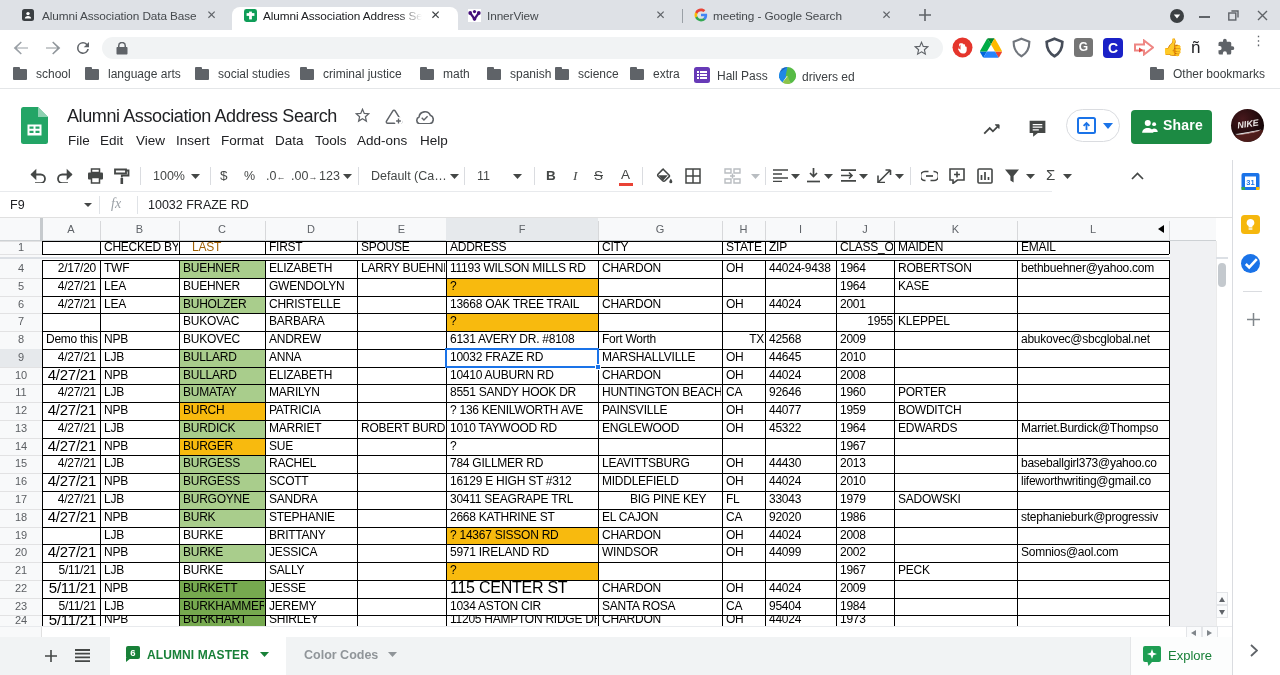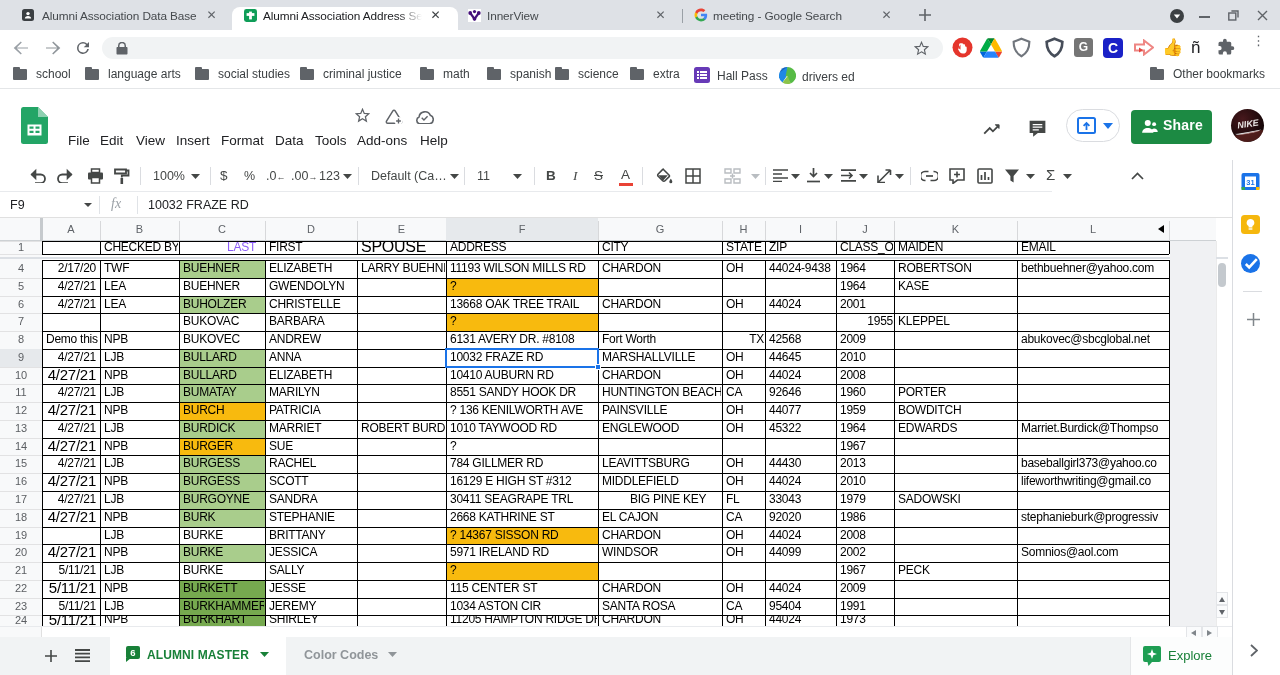--- a/index.html
+++ b/index.html
@@ -185,20 +185,21 @@
       </svg><span style="margin-left:6px">drivers ed</span></div>
   <div class="bmitem" style="left:1150px"><span class="folder"></span><span style="margin-left:7px">Other bookmarks</span></div>
 </div>
 <div id="shdr">
   
   <svg class="abs" style="left:21px;top:18px" width="27" height="37" viewBox="0 0 27 37">
       <path d="M2 0h15l10 10v24.5a2.5 2.5 0 0 1-2.5 2.5h-22A2.5 2.5 0 0 1 0 34.5v-32A2.5 2.5 0 0 1 2 0z" fill="#23a566"></path>
       <path d="M17 0l10 10h-10z" fill="#8ed1b1"></path>
       <path d="M6.5 17.5h14v11h-14zm2 2v2.2h4v-2.2zm6 0v2.2h4v-2.2zm-6 4.2v2.2h4v-2.2zm6 0v2.2h4v-2.2z" fill="#fff"></path>
     </svg>
+  <div class="abs" style="left:67px;top:17px;font-size:18px;letter-spacing:-.4px;color:#202124;white-space:nowrap">Alumni Association Address Search</div>
   <svg class="abs" style="left:355px;top:19px" width="15" height="15" viewBox="0 0 24 24">
       <path d="M12 17.3l6.2 3.7-1.6-7L22 9.2l-7.2-.6L12 2 9.2 8.6 2 9.2 7.4 14l-1.6 7z" fill="none" stroke="#5f6368" stroke-width="2"></path>
     </svg>
   <svg class="abs" style="left:385px;top:20px" width="18" height="15" viewBox="0 0 24 20">
       <path d="M10.5 2.5a1.8 1.8 0 0 1 3 0l8.5 13.8a1.8 1.8 0 0 1-1.5 2.7H3.5A1.8 1.8 0 0 1 2 16.3z" fill="none" stroke="#5f6368" stroke-width="2" stroke-linejoin="round"></path>
       <circle cx="18" cy="16" r="5.5" fill="#fff"></circle>
       <path d="M18 12.8v6.4M14.8 16h6.4" stroke="#5f6368" stroke-width="1.8"></path>
     </svg>
   <svg class="abs" style="left:415px;top:21px" width="19" height="14" viewBox="0 0 24 17">
       <path d="M19.4 6.4A7.5 7.5 0 0 0 5.1 8.5 4.5 4.5 0 0 0 5.5 17h13a5.5 5.5 0 0 0 .9-10.6z" fill="none" stroke="#5f6368" stroke-width="2"></path>
@@ -402,23 +403,23 @@
     <div class="gvline" style="left:836px;top:3px;height:19.5px"></div>
     <div class="abs" style="left:836px;top:0;width:58px;height:22.5px;line-height:22.5px;text-align:center;font-size:11px;color:#5f6368">J</div>
     <div class="gvline" style="left:894px;top:3px;height:19.5px"></div>
     <div class="abs" style="left:894px;top:0;width:123px;height:22.5px;line-height:22.5px;text-align:center;font-size:11px;color:#5f6368">K</div>
     <div class="gvline" style="left:1017px;top:3px;height:19.5px"></div>
     <div class="abs" style="left:1017px;top:0;width:152px;height:22.5px;line-height:22.5px;text-align:center;font-size:11px;color:#5f6368">L</div>
     <div class="gvline" style="left:1169px;top:3px;height:19.5px"></div>
     <div class="abs" style="left:1158px;top:7px;width:0;height:0;border-top:4px solid transparent;border-bottom:4px solid transparent;border-right:6px solid #000"></div>
     <div class="cell" style="left:43px;top:22.5px;width:56px;height:13px;font-size:12px;line-height:12px;text-align:left;padding-left:3px;color:#000"></div>
     <div class="cell" style="left:101px;top:22.5px;width:77px;height:13px;font-size:12px;line-height:12px;text-align:left;padding-left:3px;color:#000">CHECKED BY</div>
-    <div class="cell" style="left:172px;top:22.5px;width:84px;height:13px;font-size:12px;line-height:12px;text-align:right;padding-left:3px;color:#8b5cf6">LAST</div>
+    <div class="cell" style="left:163px;top:22.5px;width:84px;height:13px;font-size:12px;line-height:12px;text-align:center;padding-left:3px;color:#a16207">LAST</div>
     <div class="cell" style="left:266px;top:22.5px;width:90px;height:13px;font-size:12px;line-height:12px;text-align:left;padding-left:3px;color:#000">FIRST</div>
-    <div class="cell" style="left:358px;top:22.5px;width:87px;height:13px;font-size:16px;line-height:12px;text-align:left;padding-left:3px;color:#000">SPOUSE</div>
+    <div class="cell" style="left:358px;top:22.5px;width:87px;height:13px;font-size:12px;line-height:12px;text-align:left;padding-left:3px;color:#000">SPOUSE</div>
     <div class="cell" style="left:447px;top:22.5px;width:150px;height:13px;font-size:12px;line-height:12px;text-align:left;padding-left:3px;color:#000">ADDRESS</div>
     <div class="cell" style="left:599px;top:22.5px;width:122px;height:13px;font-size:12px;line-height:12px;text-align:left;padding-left:3px;color:#000">CITY</div>
     <div class="cell" style="left:723px;top:22.5px;width:41px;height:13px;font-size:12px;line-height:12px;text-align:left;padding-left:3px;color:#000">STATE</div>
     <div class="cell" style="left:766px;top:22.5px;width:69px;height:13px;font-size:12px;line-height:12px;text-align:left;padding-left:3px;color:#000">ZIP</div>
     <div class="cell" style="left:837px;top:22.5px;width:56px;height:13px;font-size:12px;line-height:12px;text-align:left;padding-left:3px;color:#000">CLASS_OF</div>
     <div class="cell" style="left:895px;top:22.5px;width:121px;height:13px;font-size:12px;line-height:12px;text-align:left;padding-left:3px;color:#000">MAIDEN</div>
     <div class="cell" style="left:1018px;top:22.5px;width:150px;height:13px;font-size:12px;line-height:12px;text-align:left;padding-left:3px;color:#000">EMAIL</div>
     <div class="hline" style="left:42px;top:22.5px;width:1127px"></div>
     <div class="hline" style="left:42px;top:35.5px;width:1127px"></div>
     <div class="vline" style="left:42px;top:22.5px;height:13px"></div>
@@ -650,34 +651,34 @@
     <div class="cell" style="left:101px;top:344.0899999999999px;width:77px;height:17.770000000000095px;font-size:12px;line-height:16.770000000000095px;text-align:left;padding-left:3px;color:#000">LJB</div>
     <div class="cell" style="left:180px;top:344.0899999999999px;width:84px;height:17.770000000000095px;font-size:12px;line-height:16.770000000000095px;text-align:left;padding-left:3px;color:#000">BURKE</div>
     <div class="cell" style="left:266px;top:344.0899999999999px;width:90px;height:17.770000000000095px;font-size:12px;line-height:16.770000000000095px;text-align:left;padding-left:3px;color:#000">SALLY</div>
     <div class="cell" style="left:447px;top:344.0899999999999px;width:150px;height:17.770000000000095px;font-size:12px;line-height:16.770000000000095px;text-align:left;padding-left:3px;color:#000">?</div>
     <div class="cell" style="left:837px;top:344.0899999999999px;width:56px;height:17.770000000000095px;font-size:12px;line-height:16.770000000000095px;text-align:left;padding-left:3px;color:#000">1967</div>
     <div class="cell" style="left:895px;top:344.0899999999999px;width:121px;height:17.770000000000095px;font-size:12px;line-height:16.770000000000095px;text-align:left;padding-left:3px;color:#000">PECK</div>
     <div class="cell" style="left:43px;top:361.86px;width:56px;height:17.769999999999982px;font-size:15px;line-height:16.769999999999982px;text-align:right;padding-right:3px;color:#000">5/11/21</div>
     <div class="cell" style="left:101px;top:361.86px;width:77px;height:17.769999999999982px;font-size:12px;line-height:16.769999999999982px;text-align:left;padding-left:3px;color:#000">NPB</div>
     <div class="cell" style="left:180px;top:361.86px;width:84px;height:17.769999999999982px;font-size:12px;line-height:16.769999999999982px;text-align:left;padding-left:3px;color:#000">BURKETT</div>
     <div class="cell" style="left:266px;top:361.86px;width:90px;height:17.769999999999982px;font-size:12px;line-height:16.769999999999982px;text-align:left;padding-left:3px;color:#000">JESSE</div>
-    <div class="cell" style="left:447px;top:361.86px;width:150px;height:17.769999999999982px;font-size:12px;line-height:16.769999999999982px;text-align:left;padding-left:3px;color:#000">115 CENTER ST</div>
+    <div class="cell" style="left:447px;top:361.86px;width:150px;height:17.769999999999982px;font-size:16px;line-height:16.769999999999982px;text-align:left;padding-left:3px;color:#000">115 CENTER ST</div>
     <div class="cell" style="left:599px;top:361.86px;width:122px;height:17.769999999999982px;font-size:12px;line-height:16.769999999999982px;text-align:left;padding-left:3px;color:#000">CHARDON</div>
     <div class="cell" style="left:723px;top:361.86px;width:41px;height:17.769999999999982px;font-size:12px;line-height:16.769999999999982px;text-align:left;padding-left:3px;color:#000">OH</div>
     <div class="cell" style="left:766px;top:361.86px;width:69px;height:17.769999999999982px;font-size:12px;line-height:16.769999999999982px;text-align:left;padding-left:3px;color:#000">44024</div>
     <div class="cell" style="left:837px;top:361.86px;width:56px;height:17.769999999999982px;font-size:12px;line-height:16.769999999999982px;text-align:left;padding-left:3px;color:#000">2009</div>
     <div class="cell" style="left:43px;top:379.63px;width:56px;height:17.769999999999982px;font-size:12px;line-height:16.769999999999982px;text-align:right;padding-right:3px;color:#000">5/11/21</div>
     <div class="cell" style="left:101px;top:379.63px;width:77px;height:17.769999999999982px;font-size:12px;line-height:16.769999999999982px;text-align:left;padding-left:3px;color:#000">LJB</div>
     <div class="cell" style="left:180px;top:379.63px;width:84px;height:17.769999999999982px;font-size:12px;line-height:16.769999999999982px;text-align:left;padding-left:3px;color:#000">BURKHAMMER</div>
     <div class="cell" style="left:266px;top:379.63px;width:90px;height:17.769999999999982px;font-size:12px;line-height:16.769999999999982px;text-align:left;padding-left:3px;color:#000">JEREMY</div>
     <div class="cell" style="left:447px;top:379.63px;width:150px;height:17.769999999999982px;font-size:12px;line-height:16.769999999999982px;text-align:left;padding-left:3px;color:#000">1034 ASTON CIR</div>
     <div class="cell" style="left:599px;top:379.63px;width:122px;height:17.769999999999982px;font-size:12px;line-height:16.769999999999982px;text-align:left;padding-left:3px;color:#000">SANTA ROSA</div>
     <div class="cell" style="left:723px;top:379.63px;width:41px;height:17.769999999999982px;font-size:12px;line-height:16.769999999999982px;text-align:left;padding-left:3px;color:#000">CA</div>
     <div class="cell" style="left:766px;top:379.63px;width:69px;height:17.769999999999982px;font-size:12px;line-height:16.769999999999982px;text-align:left;padding-left:3px;color:#000">95404</div>
-    <div class="cell" style="left:837px;top:379.63px;width:56px;height:17.769999999999982px;font-size:12px;line-height:16.769999999999982px;text-align:left;padding-left:3px;color:#000">1991</div>
+    <div class="cell" style="left:837px;top:379.63px;width:56px;height:17.769999999999982px;font-size:12px;line-height:16.769999999999982px;text-align:left;padding-left:3px;color:#000">1984</div>
     <div class="cell" style="left:43px;top:397.4px;width:56px;height:10.600000000000023px;font-size:15px;line-height:9.600000000000023px;text-align:right;padding-right:3px;color:#000">5/11/21</div>
     <div class="cell" style="left:101px;top:397.4px;width:77px;height:10.600000000000023px;font-size:12px;line-height:9.600000000000023px;text-align:left;padding-left:3px;color:#000">NPB</div>
     <div class="cell" style="left:180px;top:397.4px;width:84px;height:10.600000000000023px;font-size:12px;line-height:9.600000000000023px;text-align:left;padding-left:3px;color:#000">BURKHART</div>
     <div class="cell" style="left:266px;top:397.4px;width:90px;height:10.600000000000023px;font-size:12px;line-height:9.600000000000023px;text-align:left;padding-left:3px;color:#000">SHIRLEY</div>
     <div class="cell" style="left:447px;top:397.4px;width:150px;height:10.600000000000023px;font-size:12px;line-height:9.600000000000023px;text-align:left;padding-left:3px;color:#000">11205 HAMPTON RIDGE DR</div>
     <div class="cell" style="left:599px;top:397.4px;width:122px;height:10.600000000000023px;font-size:12px;line-height:9.600000000000023px;text-align:left;padding-left:3px;color:#000">CHARDON</div>
     <div class="cell" style="left:723px;top:397.4px;width:41px;height:10.600000000000023px;font-size:12px;line-height:9.600000000000023px;text-align:left;padding-left:3px;color:#000">OH</div>
     <div class="cell" style="left:766px;top:397.4px;width:69px;height:10.600000000000023px;font-size:12px;line-height:9.600000000000023px;text-align:left;padding-left:3px;color:#000">44024</div>
     <div class="cell" style="left:837px;top:397.4px;width:56px;height:10.600000000000023px;font-size:12px;line-height:9.600000000000023px;text-align:left;padding-left:3px;color:#000">1973</div>
     <div class="abs" style="left:445px;top:129.85000000000002px;width:154px;height:19.769999999999982px;border:2px solid #1a73e8"></div>

